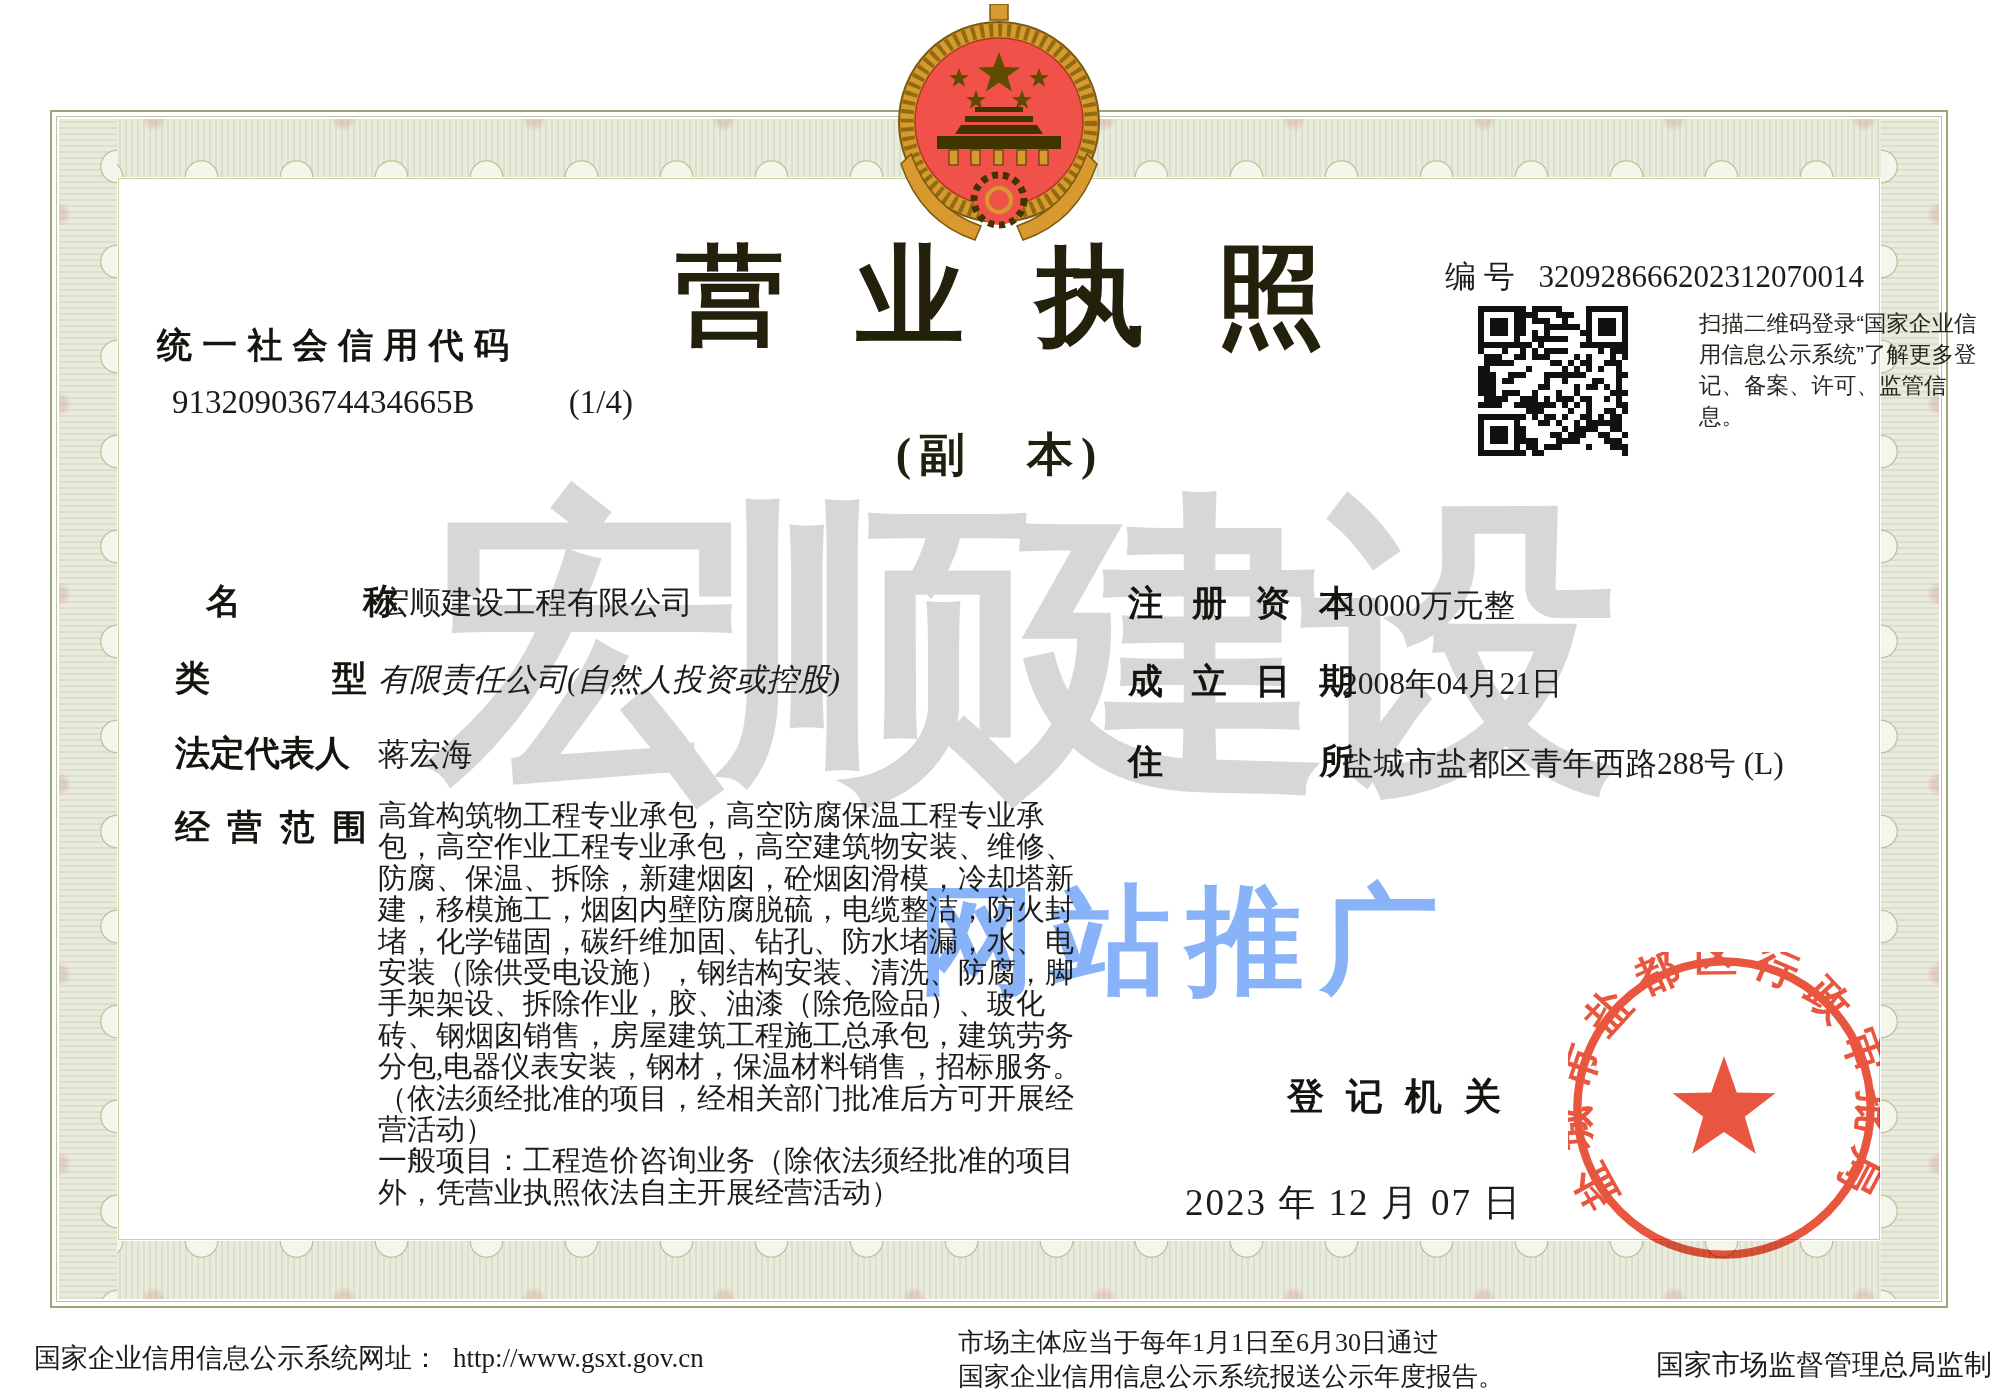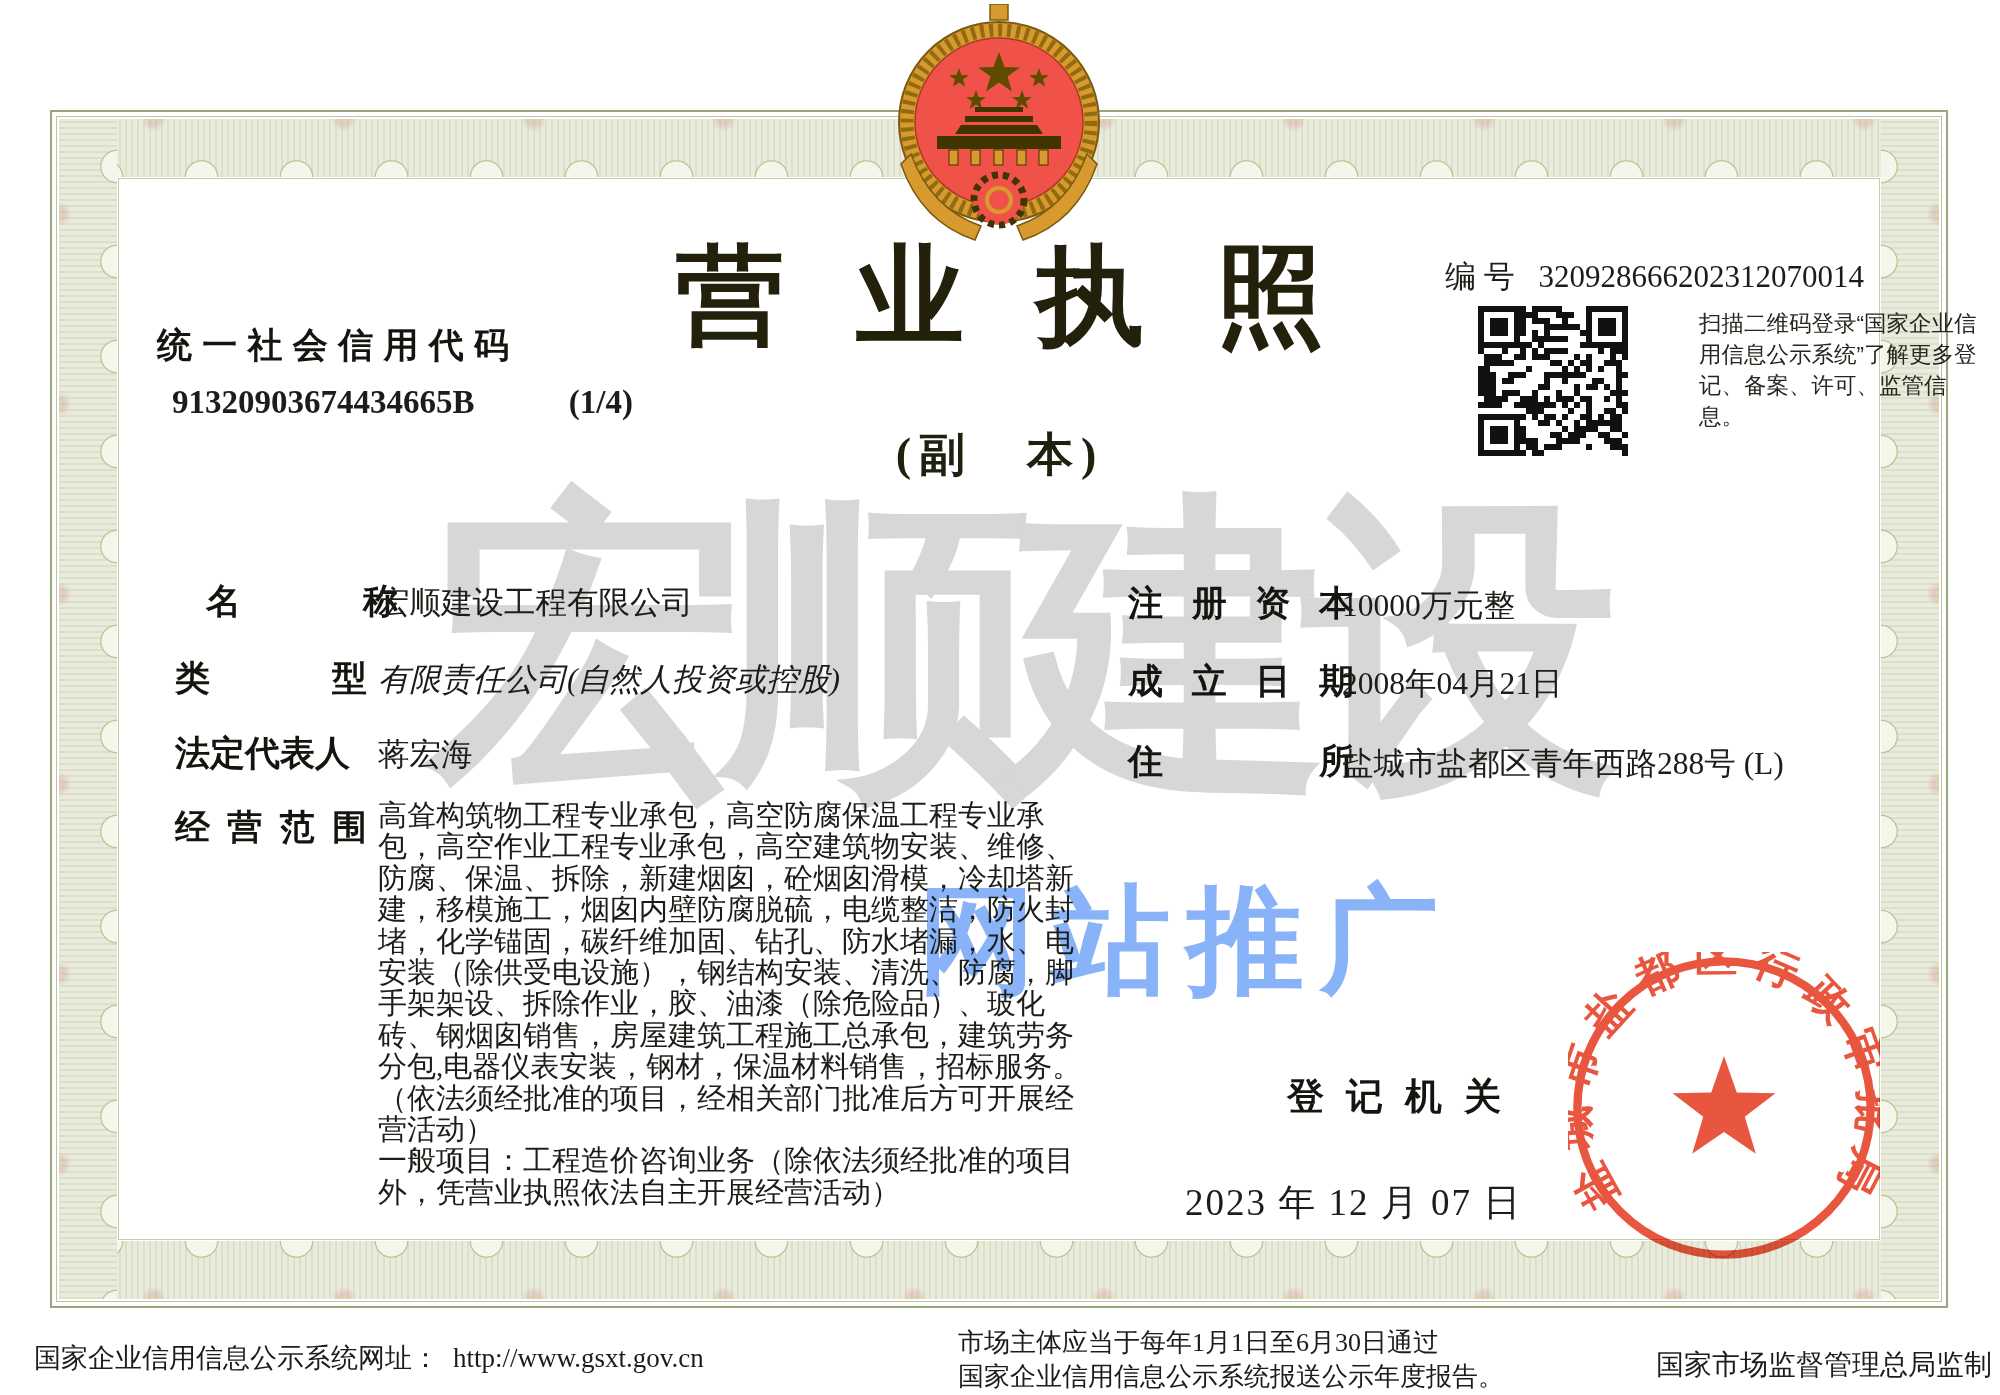--- a/index.html
+++ b/index.html
@@ -40,21 +40,21 @@
     font-weight:bold; font-size:108px; letter-spacing:72px; text-indent:72px; color:#23200c; z-index:2;}
   .subtitle{left:0; right:0; top:424px; text-align:center; font-size:46px; font-weight:bold;
     letter-spacing:8px; color:#20200f; z-index:2;}
 
   .serial{left:1445px; top:256px; font-size:31px; z-index:2;}
   .qr-note{left:1652px; top:308px; width:285px; font-size:22.5px; line-height:31px; z-index:2;
     font-family:"Liberation Sans", sans-serif; color:#26261e;margin-left:47px;}
   #qr{position:absolute; left:1478px; top:306px; z-index:2; background:#fff;}
 
   .ccl{left:157px; top:322px; width:352px; font-size:35px; z-index:2;}
-  .ccv{left:172px; top:384px; font-size:33px; z-index:2;font-weight:bold;}
+  .ccv{left:172px; top:384px; font-size:33px; z-index:2;}
   .ccv .copy{margin-left:86px;}
 
   .fl{width:192px; font-size:35px; z-index:2;}
   .fr{width:226px; font-size:35px; z-index:2;}
   .vl{left:378px; font-size:31.5px; z-index:2;}
   .vr{left:1342px; font-size:31.5px; z-index:2;}
   .scope{left:378px; top:800px; width:712px; font-size:29px; line-height:31.4px;
     white-space:pre-wrap; z-index:2;}
   .registrar{left:1287px; top:1072px; width:214px; font-size:37px; z-index:2;}
   .issue-date{left:1185px; top:1178px; font-size:37px; z-index:2; letter-spacing:2px;}

